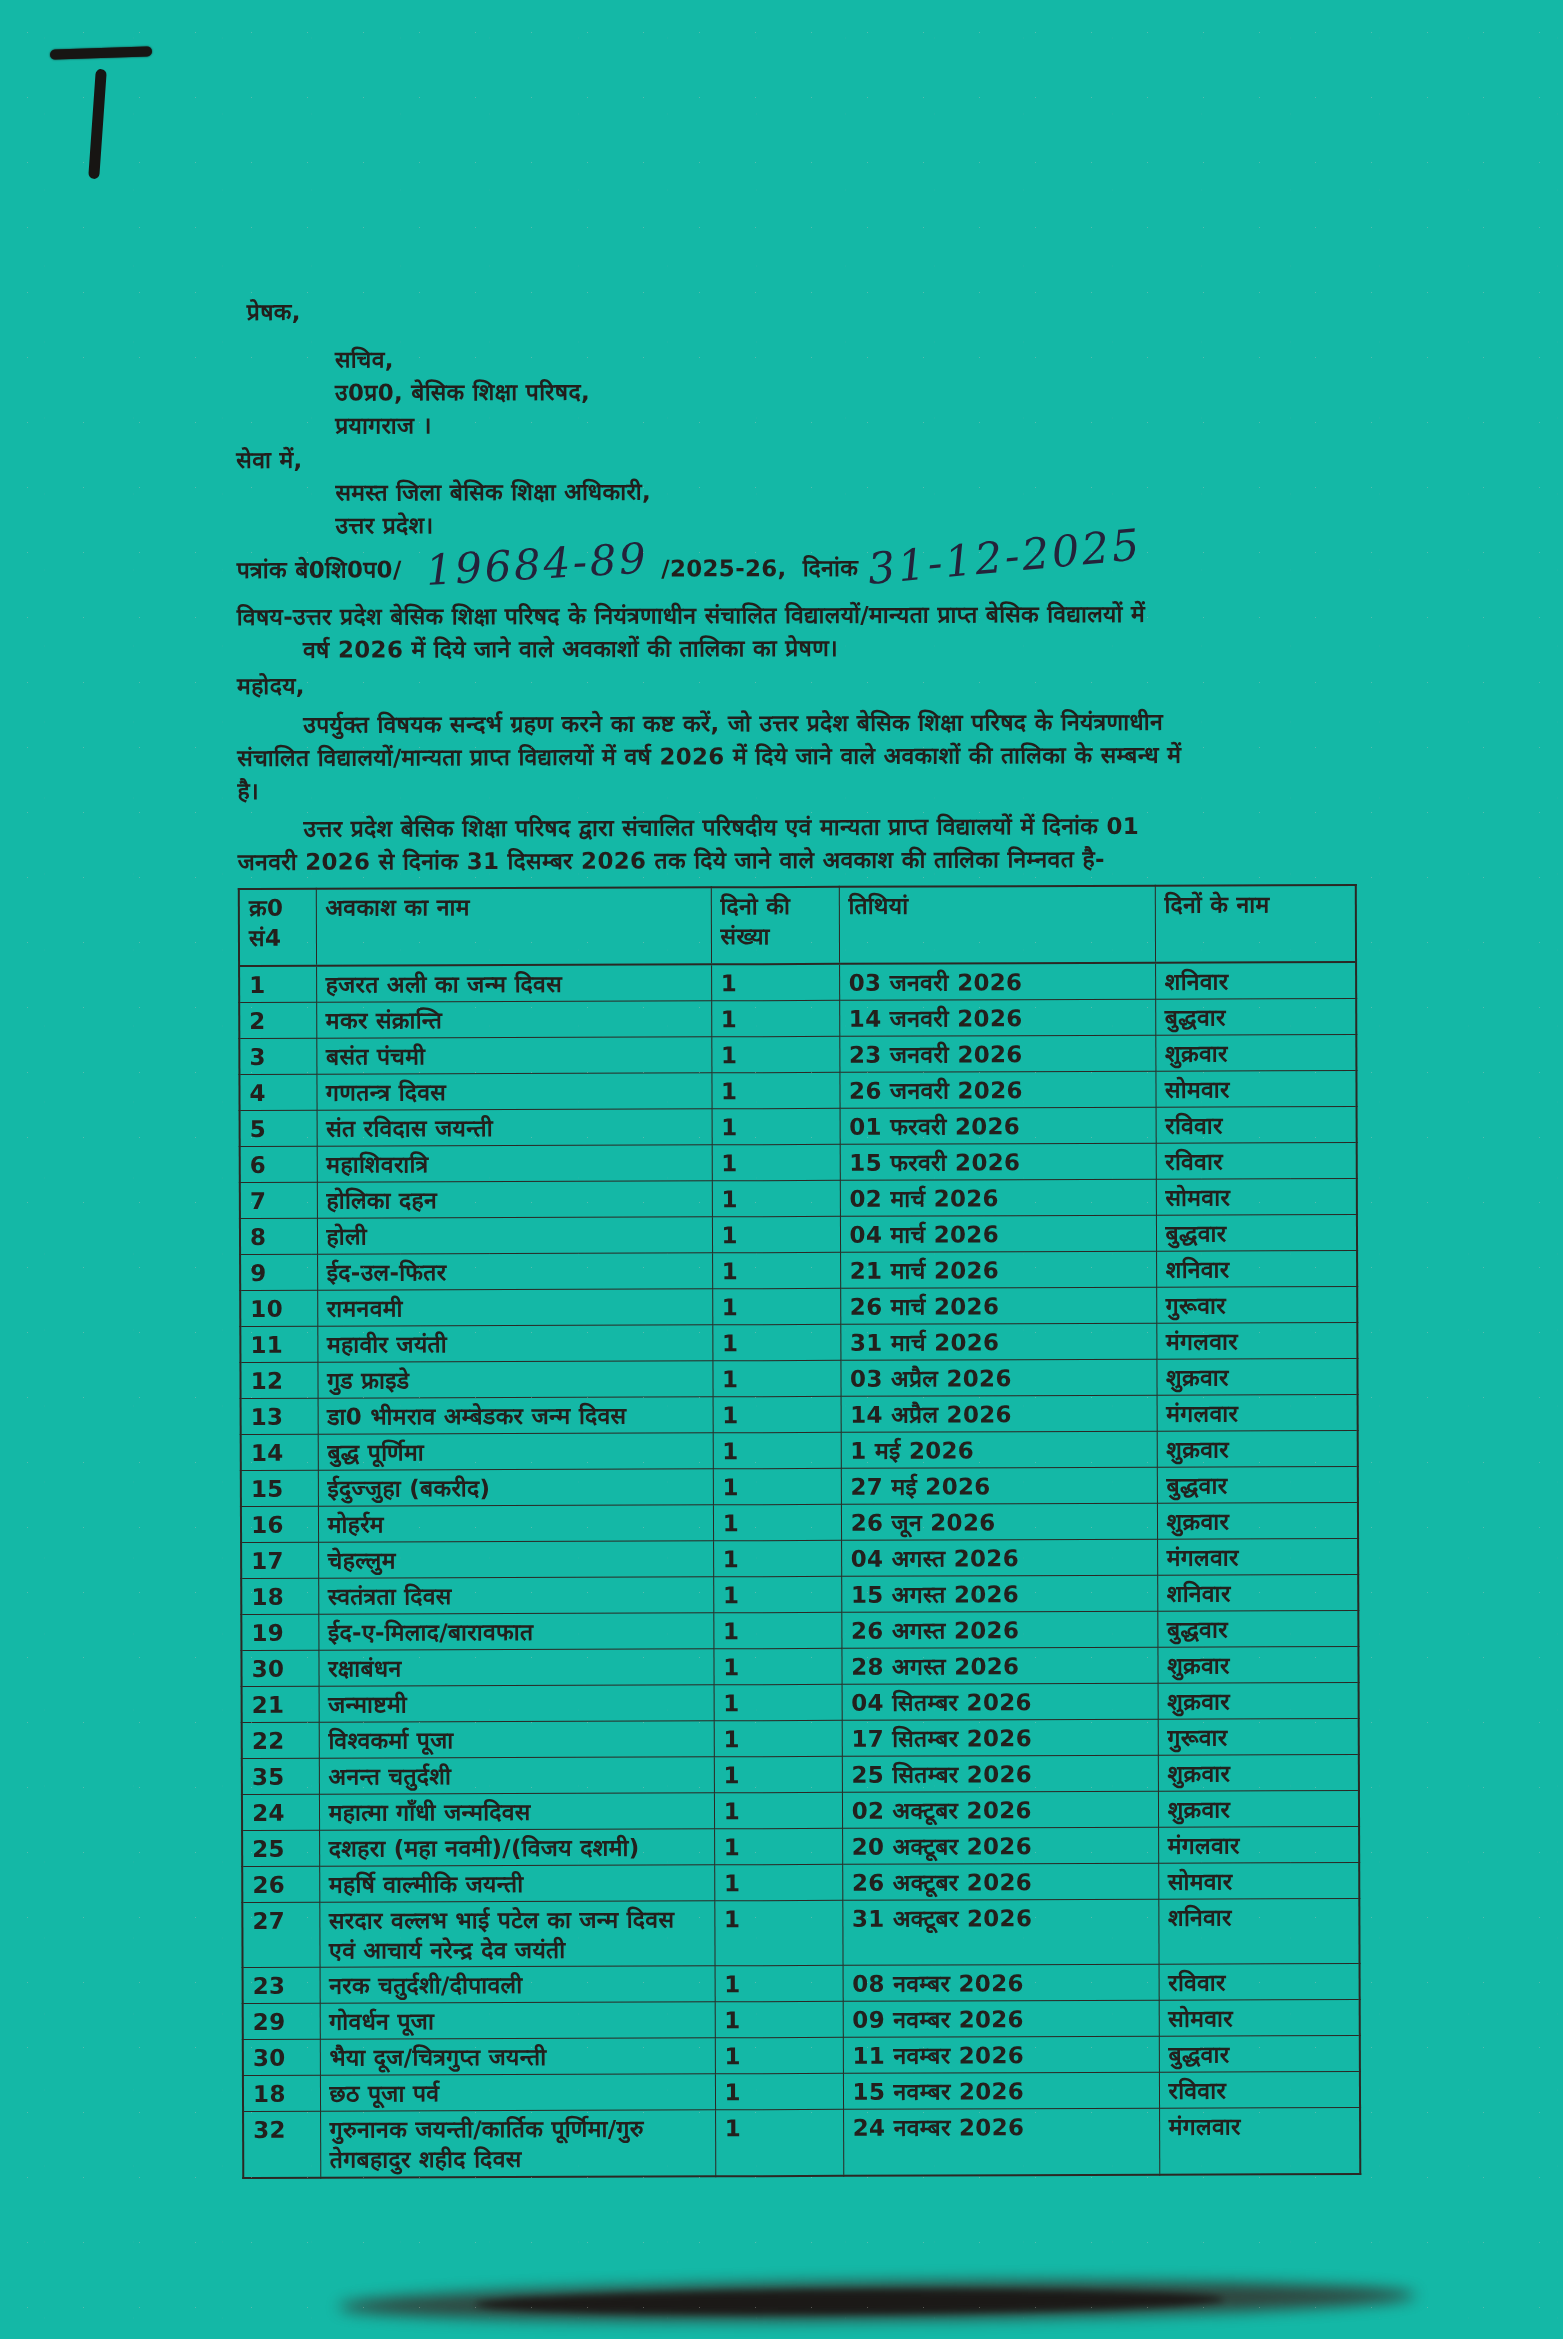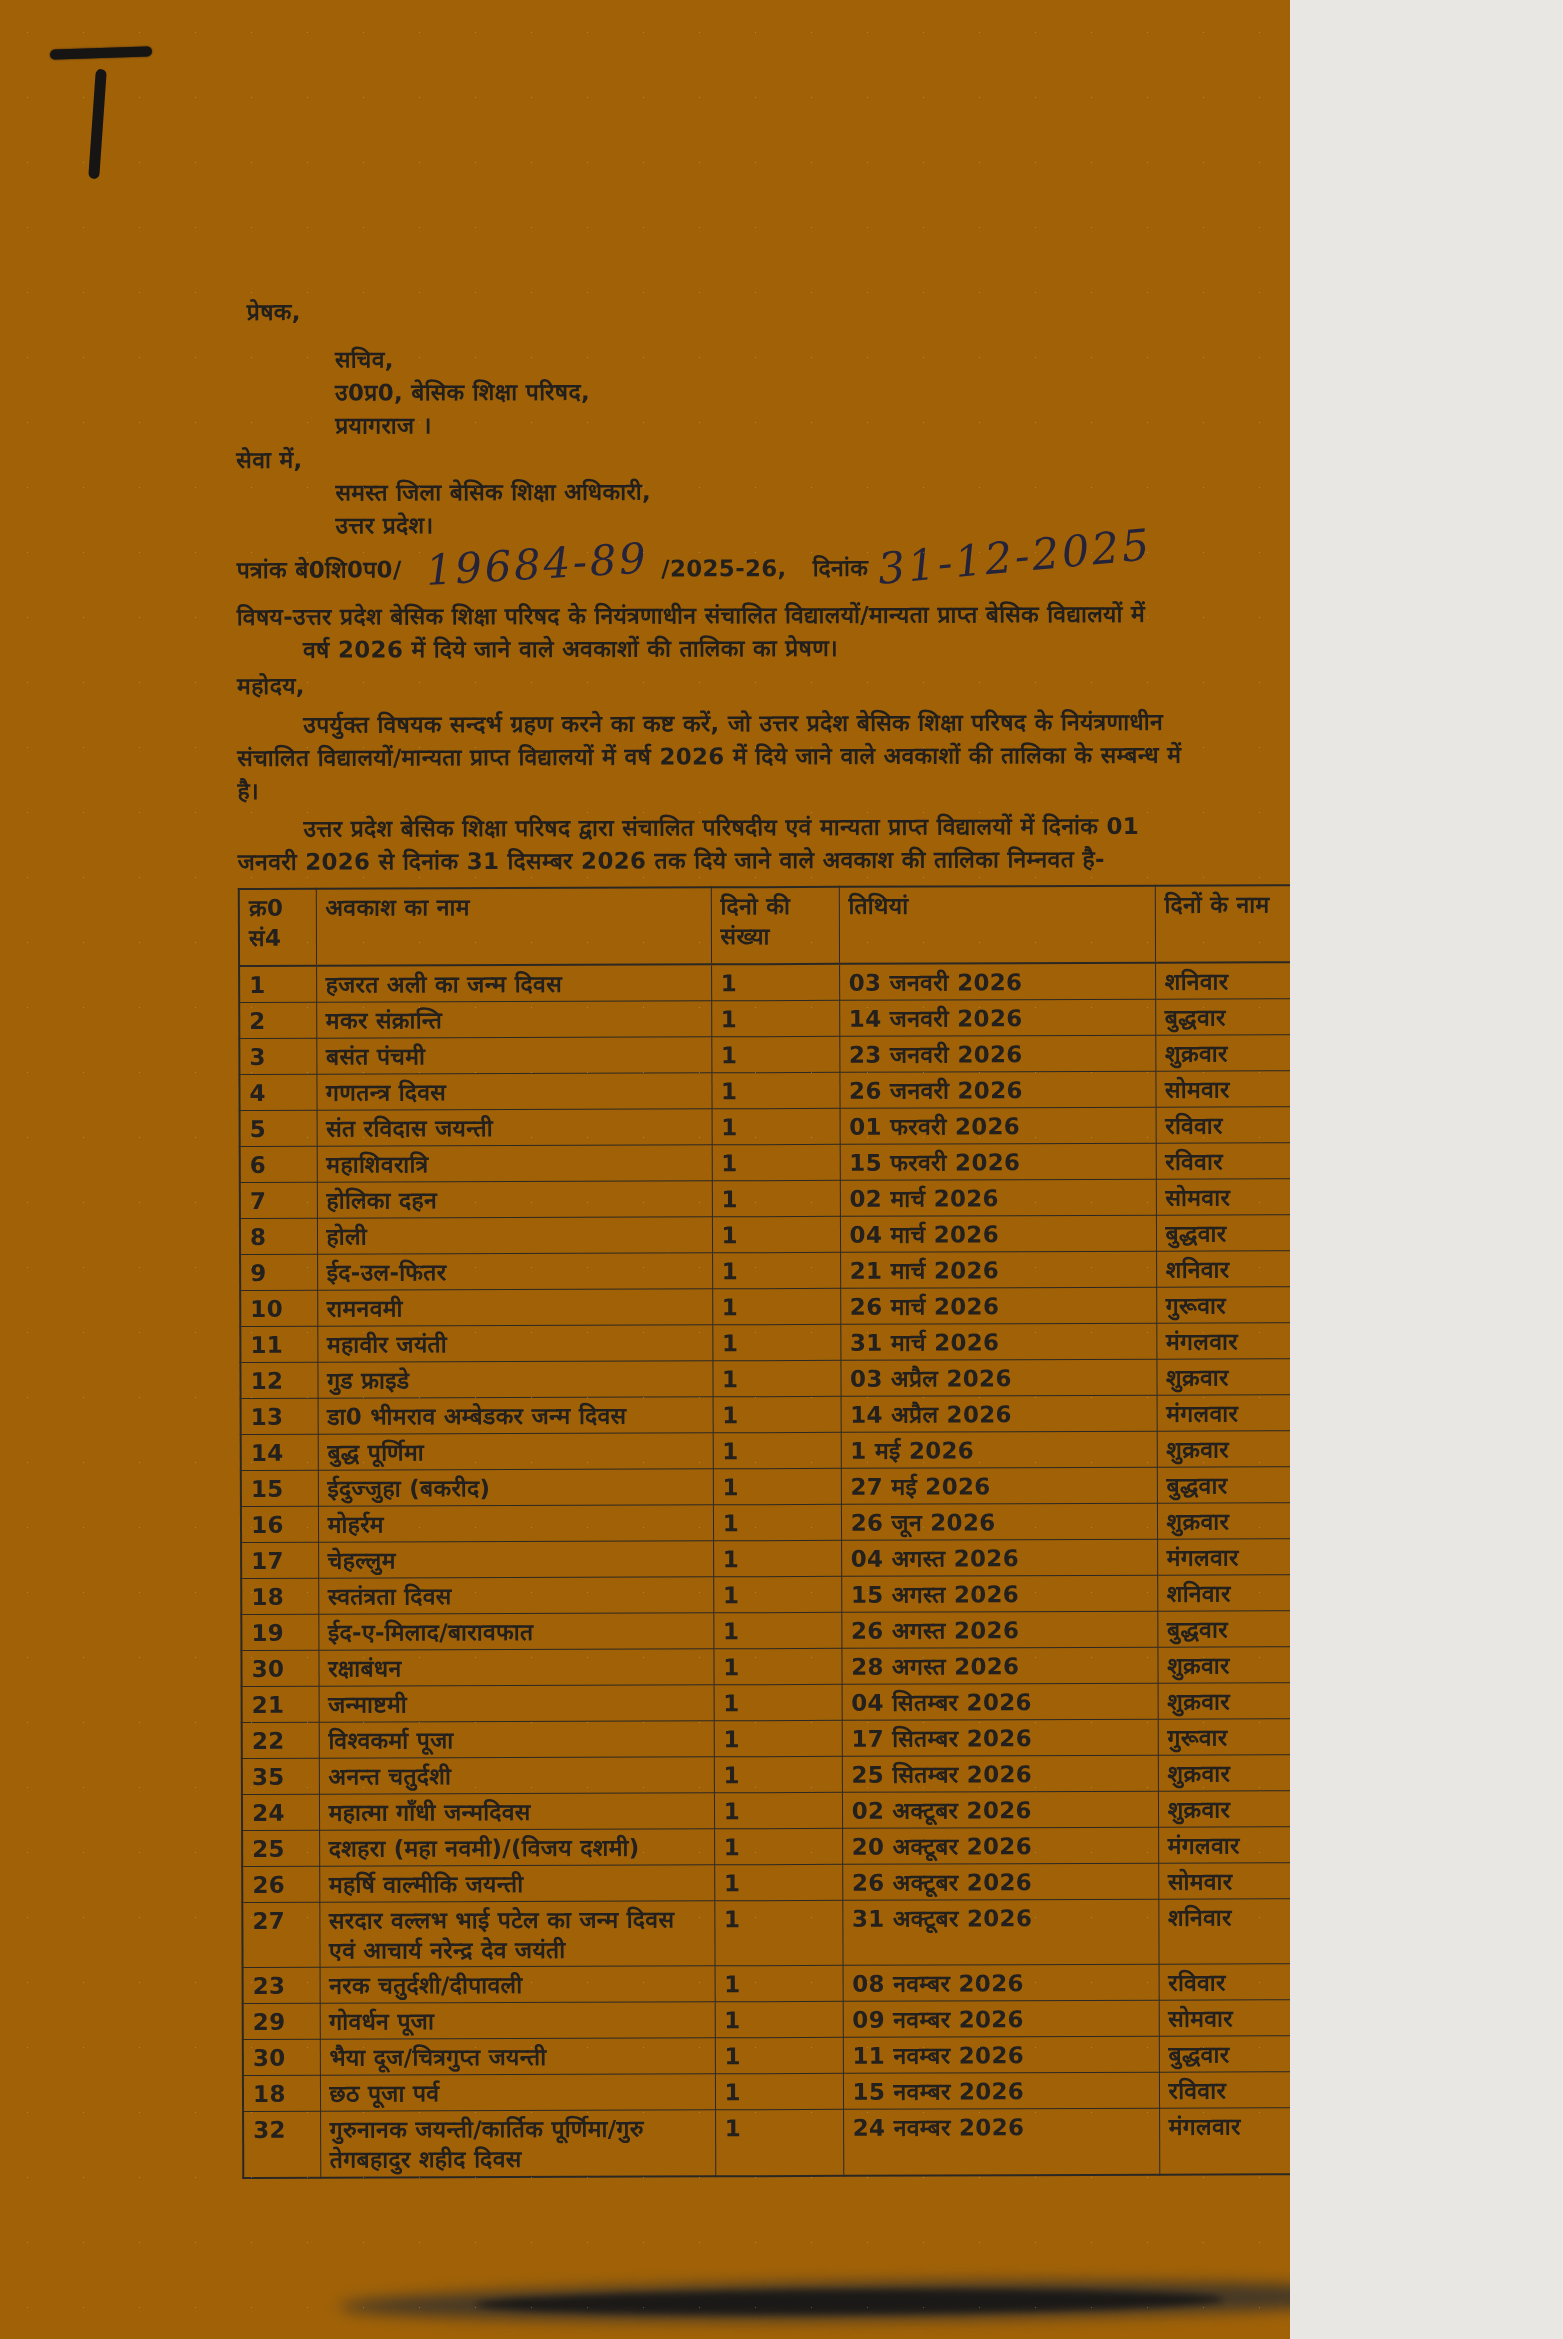--- a/index.html
+++ b/index.html
@@ -1,22 +1,22 @@
 <!DOCTYPE html>
 <html style="font-size:14.6px"><head>
 <meta charset="utf-8">
 <style>
   * { margin:0; padding:0; box-sizing:border-box; }
   html,body { background:#e9e7e3; }
   body { font-family:"DejaVu Sans", sans-serif; }
 
   .page {
     position:relative;
-    width:1290px; height:2339px;
-    background:#a16207;
+    width:1563px; height:2339px;
+    background:#14b8a6;
     overflow:hidden;
     color:#201e1b;
   }
   
   .page::after{
     content:"";
     position:absolute; inset:0;
     background-image:
       radial-gradient(#b9b4ad 0.5px, transparent 0.6px),
       radial-gradient(#cfcac2 0.5px, transparent 0.5px);
@@ -81,21 +81,21 @@
     transform:rotate(-3deg) translateY(1.8px);
     margin:0 12.8px 0 24px;
     display:inline-block;
   }
   .hw-date{
     font-size:43px;
     transform:rotate(-5deg) translateY(-3.7px);
     margin-left:9.1px;
     display:inline-block;
   }
-  .ref-suffix{ margin-right:26px; }
+  .ref-suffix{ margin-right:16px; }
 
   .subject-l2{ margin-left:66px; }
   .salutation{ margin-top:3.7px; }
 
   .para{ margin-top:5.5px; }
   .para .pl-first{ text-indent:66px; }
 
   table.holidays{
     margin-top:9.1px;
     width:1117px;

